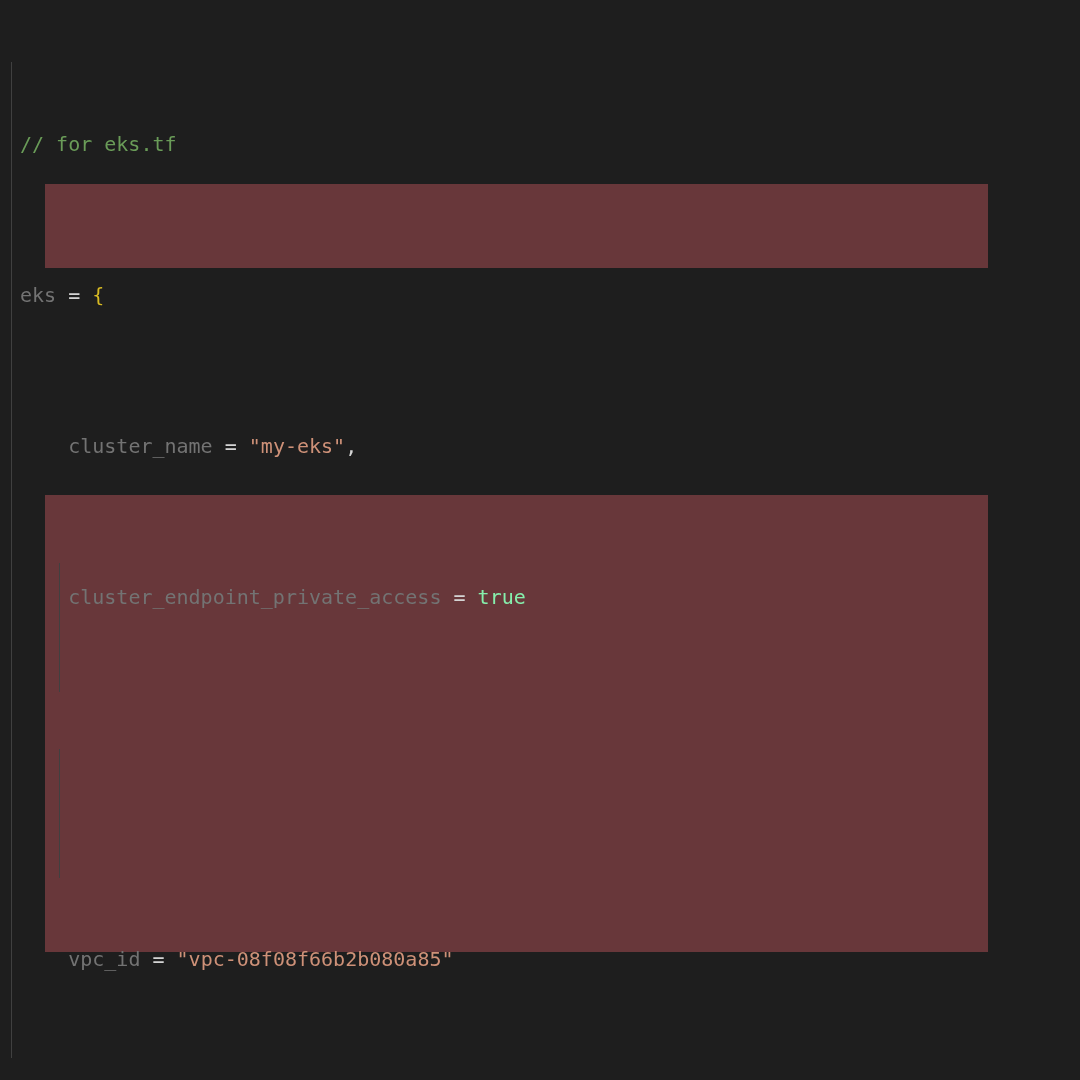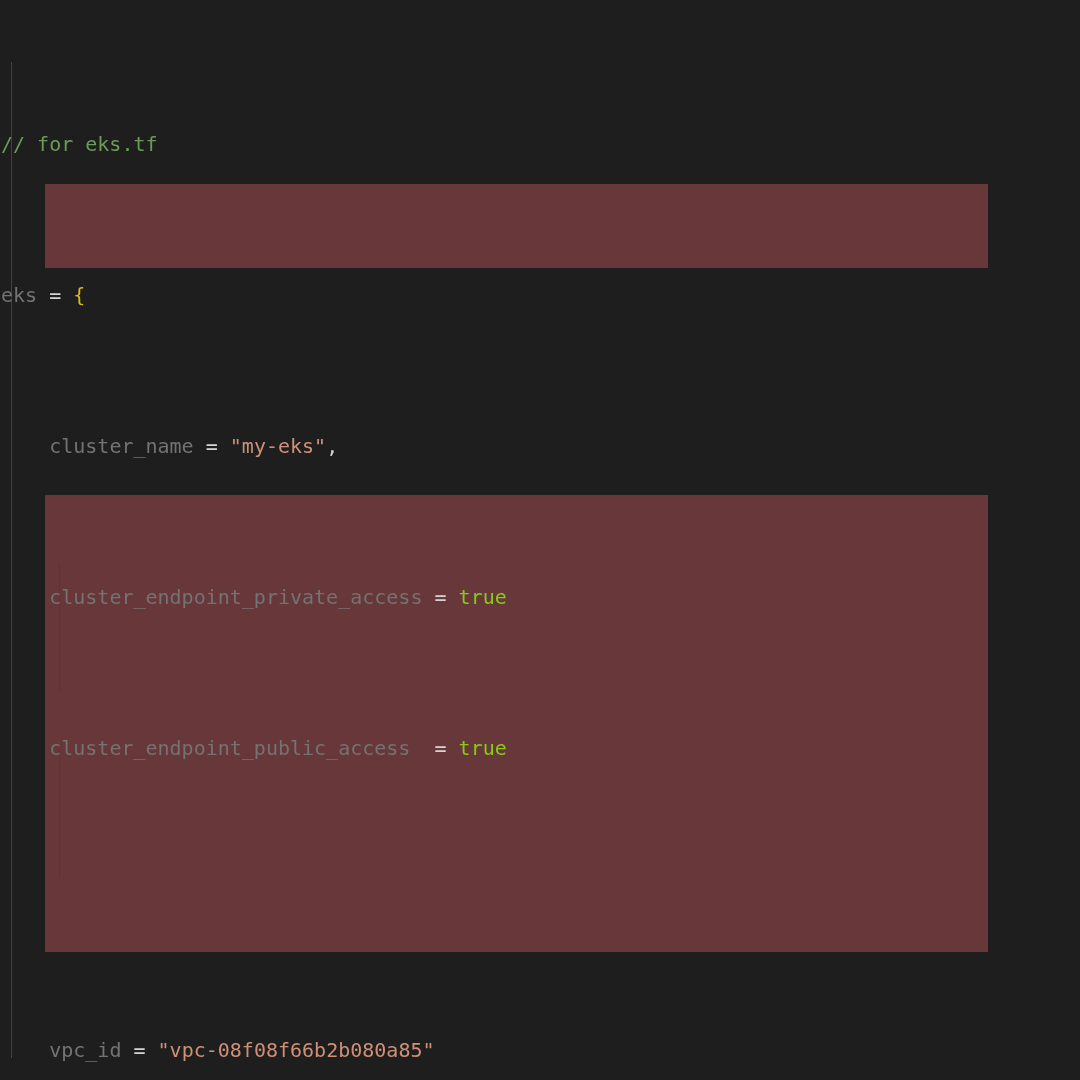--- a/index.html
+++ b/index.html
@@ -44,30 +44,30 @@
     position: absolute;
     left: 0;
     top: 8px;
     width: 1080px;
     z-index: 2;
     white-space: pre;
     color: #d4d4d4;
   }
   .line {
     height: 30.2px;
-    padding-left: 1px;
+    padding-left: 20px;
     white-space: pre;
   }
 
   
   .cmt   { color: #6a9c58; }          
   .key   { color: #737373; }          
   .op    { color: #d4d4d4; }          
   .str   { color: #ce9178; }          
-  .bool  { color: #84cc16; }          
+  .bool  { color: #86efac; }          
   .brY   { color: #d7ba23; }          
 </style>
 </head>
 <body>
 
 <div id="editor">
 
   <div class="hl" id="hl-vpc"></div>
   <div class="hl" id="hl-roles"></div>
 
@@ -83,21 +83,20 @@
     
     <div class="line"><span class="key">eks</span><span class="op"> </span><span class="op">=</span><span class="op"> </span><span class="brY">{</span></div>
 
     
     <div class="line"><span class="op">    </span><span class="key">cluster_name</span><span class="op"> </span><span class="op">=</span><span class="op"> </span><span class="str">"my-eks"</span><span class="op">,</span></div>
 
     
     <div class="line"><span class="op">    </span><span class="key">cluster_endpoint_private_access</span><span class="op"> </span><span class="op">=</span><span class="op"> </span><span class="bool">true</span></div>
 
     
-    <div class="line"><span class="op">    </span><span class="key">cluster_endpoint_public_access</span><span class="op">  </span><span class="op">=</span><span class="op"> </span><span class="bool">true</span></div>
 
     
     <div class="line"> </div>
 
     
     <div class="line"><span class="op">    </span><span class="key">vpc_id</span><span class="op"> </span><span class="op">=</span><span class="op"> </span><span class="str">"vpc-08f08f66b2b080a85"</span></div>
 
     
     
 

